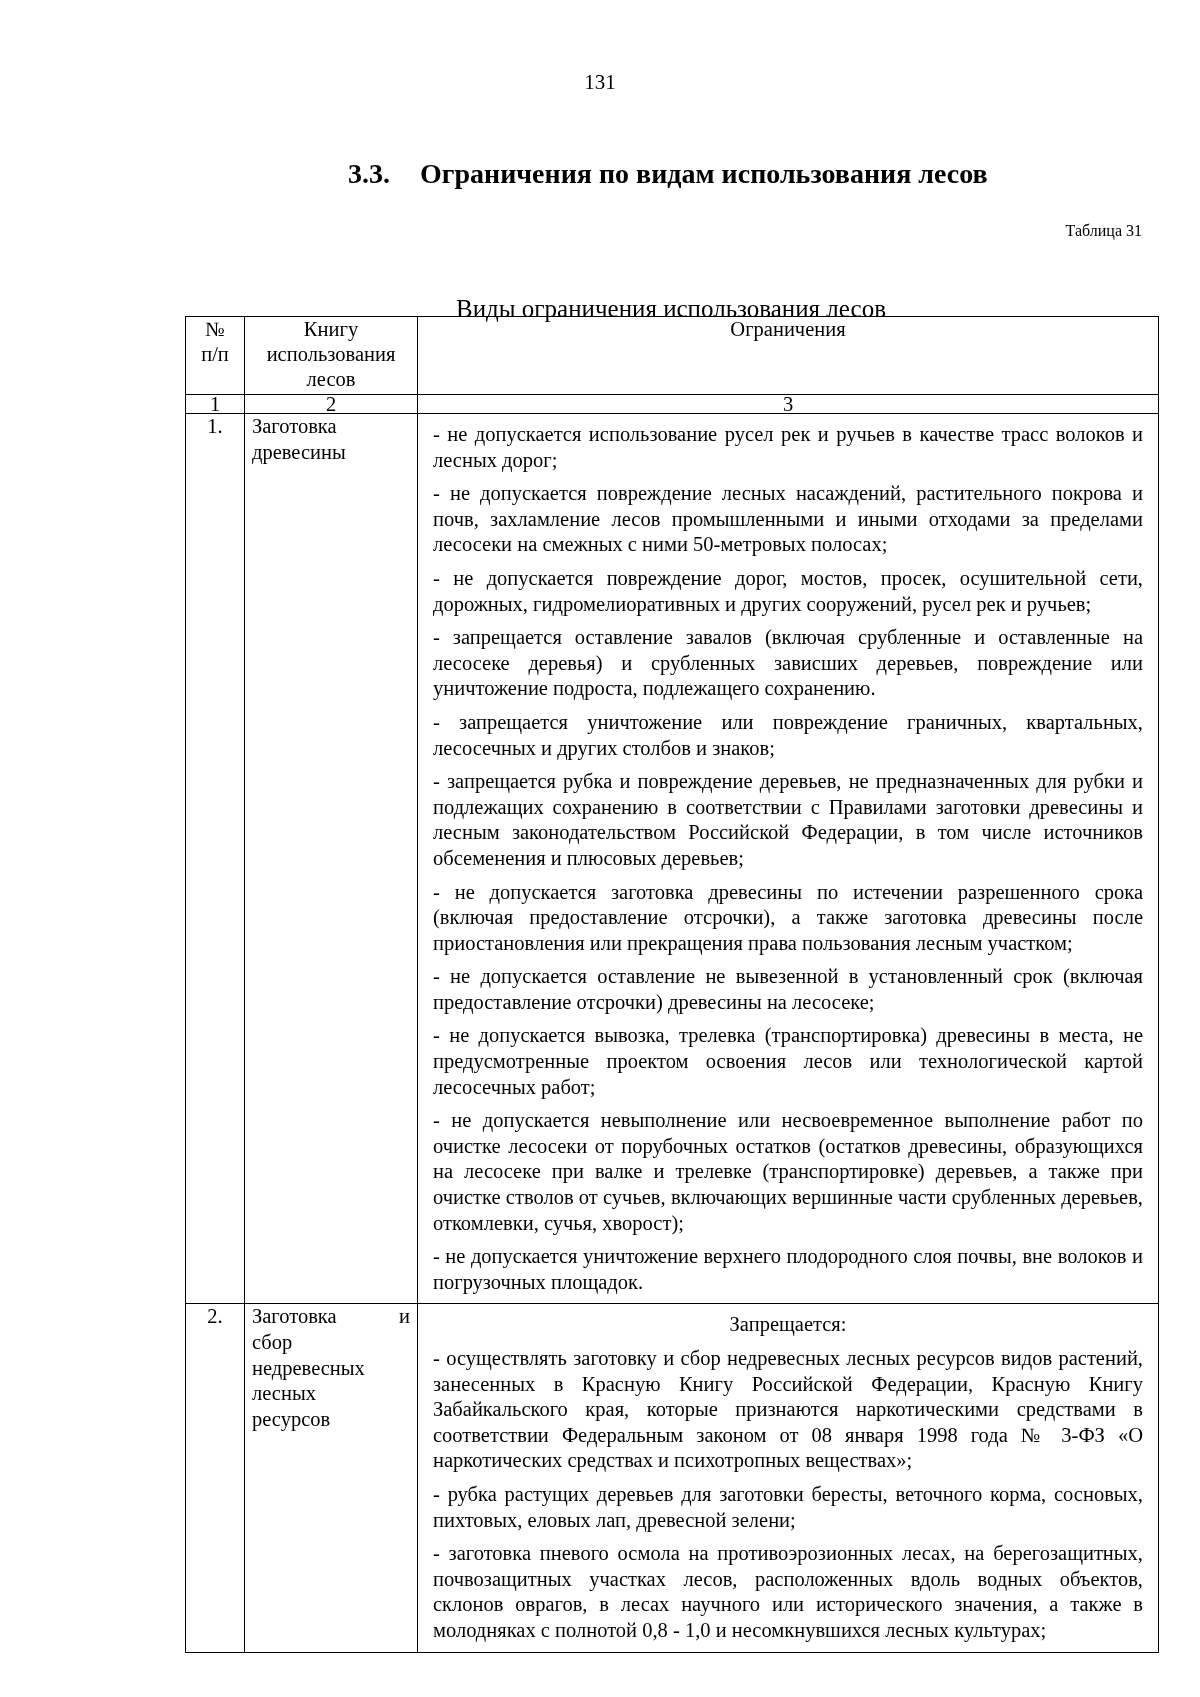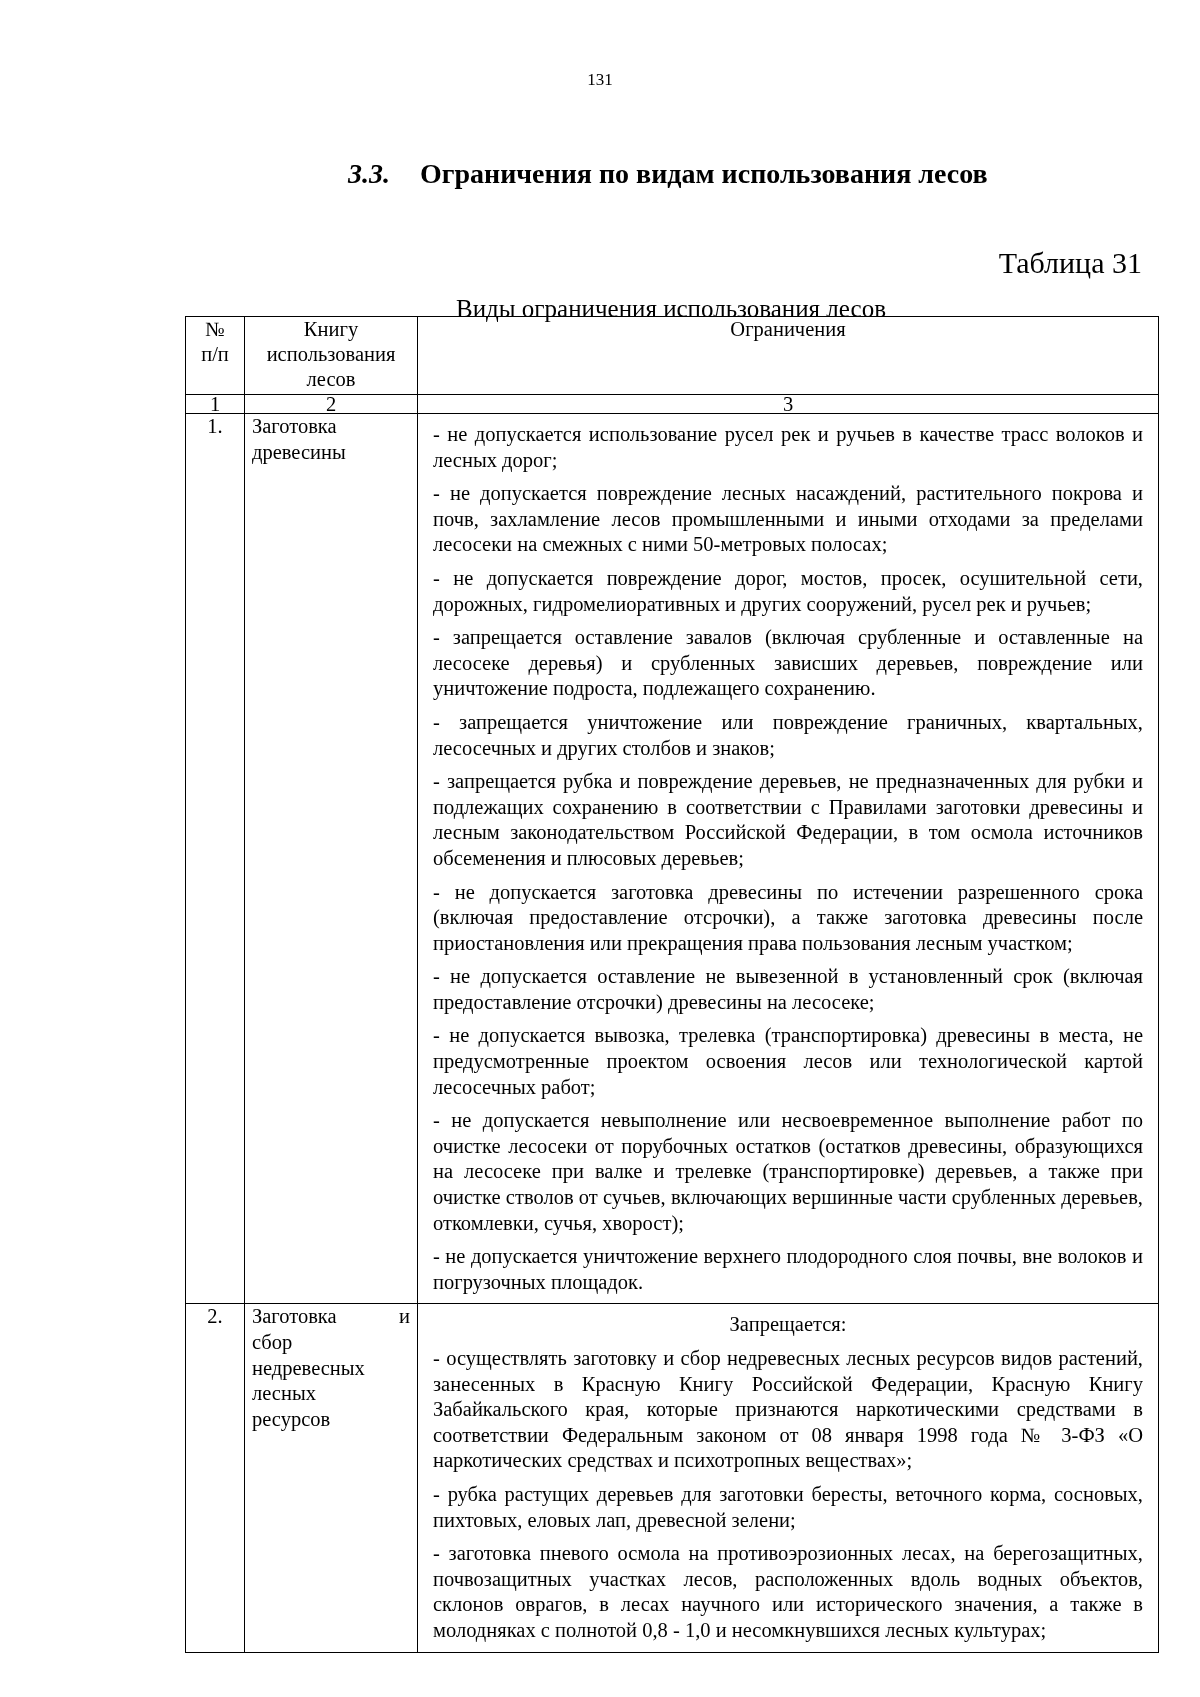--- a/index.html
+++ b/index.html
@@ -2,30 +2,30 @@
 <html><head>
 <meta charset="utf-8">
 <style>
   html, body { margin: 0; padding: 0; background: #ffffff; }
   body {
     width: 1200px; height: 1697px; position: relative; overflow: hidden;
     font-family: "Liberation Serif", "DejaVu Serif", serif; color: #000;
   }
   .page-number {
     position: absolute; top: 70px; left: 0; width: 1200px; text-align: center;
-    font-size: 17px;
+    font-size: 21px;
   }
   .section-title {
     position: absolute; top: 158px; left: 348px;
     font-size: 28px; font-weight: bold; white-space: nowrap;
   }
-  .section-title .num { display: inline-block; width: 72px; font-style: italic; }
+  .section-title .num { display: inline-block; width: 72px; }
   .table-label {
     position: absolute; top: 222px; right: 58px;
-    font-size: 30px; white-space: nowrap; margin-top: 24px;
+    font-size: 16px; white-space: nowrap;
   }
   .table-caption {
     position: absolute; top: 295px; left: 185px; width: 972px; text-align: center;
     font-size: 25px; white-space: nowrap;
   }
   table.main {
     position: absolute; top: 316px; left: 185px; width: 973px;
     border-collapse: collapse; table-layout: fixed;
     font-size: 20.5px; line-height: 25.6px;
   }
@@ -87,21 +87,21 @@
     <td class="kind">
       <div>Заготовка</div>
       <div>древесины</div>
     </td>
     <td class="restr">
       <p>- не допускается использование русел рек и ручьев в качестве трасс волоков и лесных дорог;</p>
       <p>- не допускается повреждение лесных насаждений, растительного покрова и почв, захламление лесов промышленными и иными отходами за пределами лесосеки на смежных с ними 50-метровых полосах;</p>
       <p>- не допускается повреждение дорог, мостов, просек, осушительной сети, дорожных, гидромелиоративных и других сооружений, русел рек и ручьев;</p>
       <p>- запрещается оставление завалов (включая срубленные и оставленные на лесосеке деревья) и срубленных зависших деревьев, повреждение или уничтожение подроста, подлежащего сохранению.</p>
       <p>- запрещается уничтожение или повреждение граничных, квартальных, лесосечных и других столбов и знаков;</p>
-      <p>- запрещается рубка и повреждение деревьев, не предназначенных для рубки и подлежащих сохранению в соответствии с Правилами заготовки древесины и лесным законодательством Российской Федерации, в том осмола источников обсеменения и плюсовых деревьев;</p>
+      <p>- запрещается рубка и повреждение деревьев, не предназначенных для рубки и подлежащих сохранению в соответствии с Правилами заготовки древесины и лесным законодательством Российской Федерации, в том числе источников обсеменения и плюсовых деревьев;</p>
       <p>- не допускается заготовка древесины по истечении разрешенного срока (включая предоставление отсрочки), а также заготовка древесины после приостановления или прекращения права пользования лесным участком;</p>
       <p>- не допускается оставление не вывезенной в установленный срок (включая предоставление отсрочки) древесины на лесосеке;</p>
       <p>- не допускается вывозка, трелевка (транспортировка) древесины в места, не предусмотренные проектом освоения лесов или технологической картой лесосечных работ;</p>
       <p>- не допускается невыполнение или несвоевременное выполнение работ по очистке лесосеки от порубочных остатков (остатков древесины, образующихся на лесосеке при валке и трелевке (транспортировке) деревьев, а также при очистке стволов от сучьев, включающих вершинные части срубленных деревьев, откомлевки, сучья, хворост);</p>
       <p>- не допускается уничтожение верхнего плодородного слоя почвы, вне волоков и погрузочных площадок.</p>
     </td>
   </tr>
   <tr>
     <td class="num">2.</td>
     <td class="kind k2">

